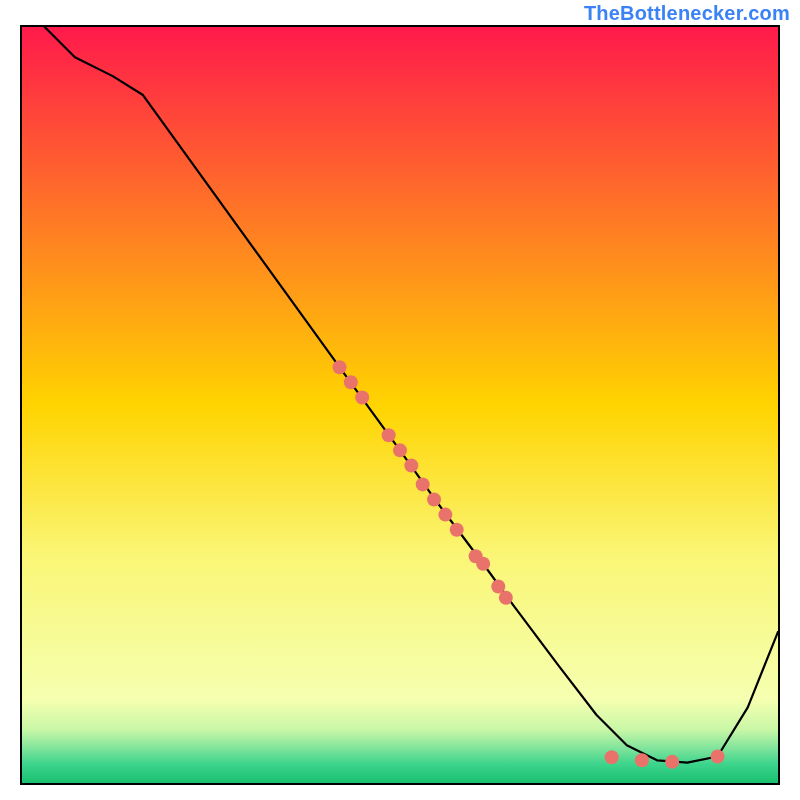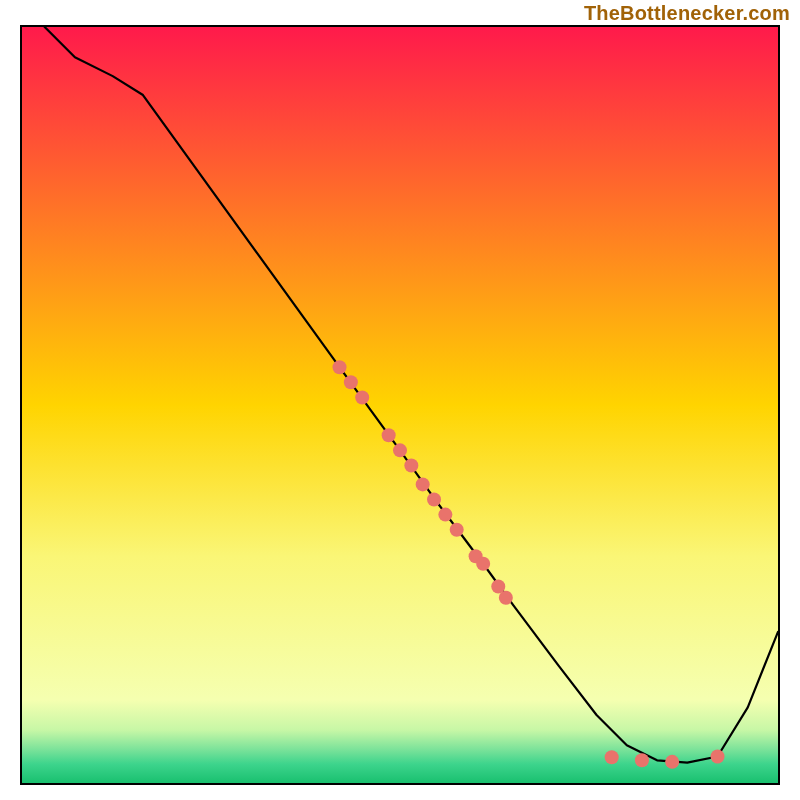--- a/index.html
+++ b/index.html
@@ -15,21 +15,21 @@
     position: relative;
     width: 800px;
     height: 800px;
   }
   .watermark {
     position: absolute;
     top: 2px;
     right: 10px;
     font-size: 20px;
     font-weight: 600;
-    color: #a16207;
+    color: #3b82f6;
     letter-spacing: 0.2px;
   }
   .plot-outer {
     position: absolute;
     left: 20px;
     top: 25px;
     width: 760px;
     height: 760px;
     border: 2px solid #000;
     box-sizing: border-box;

